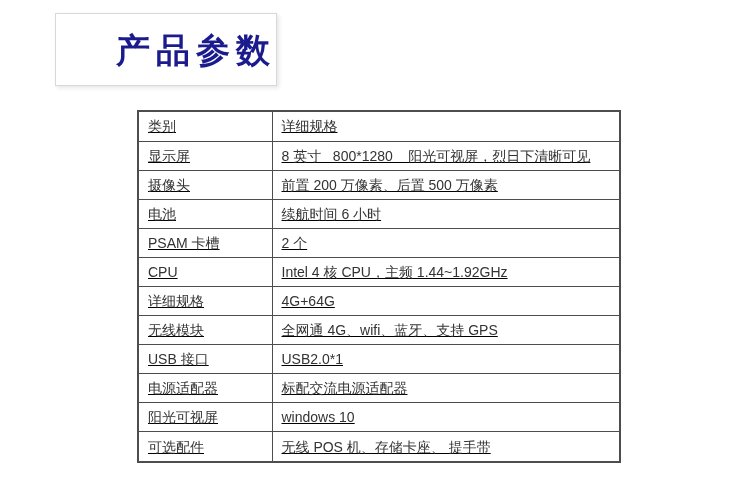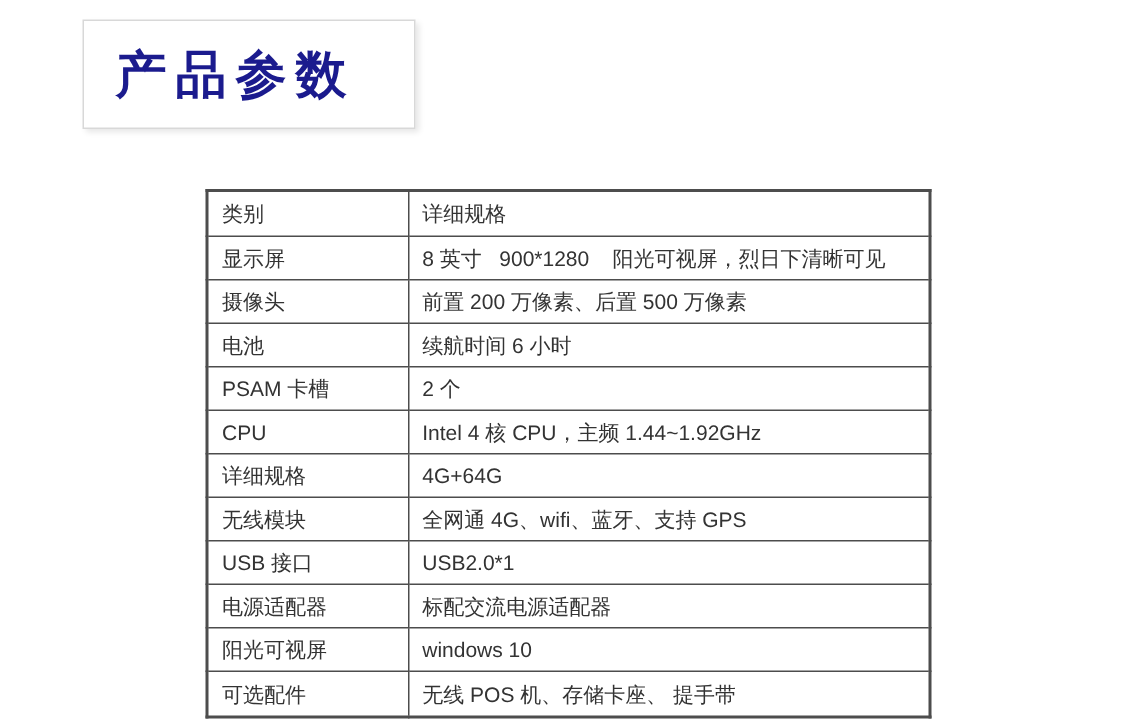--- a/index.html
+++ b/index.html
@@ -12,33 +12,34 @@
   }
   .title-box {
     position: absolute;
     left: 55px; top: 13px;
     width: 222px; height: 73px;
     background: #ffffff;
     border: 1px solid #d8d8d8;
     box-shadow: 2px 2px 4px rgba(0,0,0,0.10);
     display: flex;
     align-items: center;
+    justify-content: flex-end;
   }
   .title-box h1 {
     padding-left: 21px;
     font-size: 34px;
     font-weight: bold;
     letter-spacing: 6px;
     color: #1b1b8e;
     line-height: 1;
     white-space: nowrap;
   }
   .spec-table-wrap {
     position: absolute;
-    left: 137px; top: 126px;
+    left: 137px; top: 110px; text-decoration: underline;
   }
   table.spec-table {
     border-collapse: collapse;
     table-layout: fixed;
     width: 482px;
     height: 353px;
     border: 2px solid #4d4d4d;
   }
   table.spec-table col.c1 { width: 134px; }
   table.spec-table col.c2 { width: 348px; }
@@ -66,21 +67,21 @@
         <col class="c1">
         <col class="c2">
       </colgroup>
     <tbody>
       <tr>
         <td>类别</td>
         <td>详细规格</td>
       </tr>
       <tr>
         <td>显示屏</td>
-        <td>8 英寸   900*1280    阳光可视屏，烈日下清晰可见</td>
+        <td>8 英寸   800*1280    阳光可视屏，烈日下清晰可见</td>
       </tr>
       <tr>
         <td>摄像头</td>
         <td>前置 200 万像素、后置 500 万像素</td>
       </tr>
       <tr>
         <td>电池</td>
         <td>续航时间 6 小时</td>
       </tr>
       <tr>

